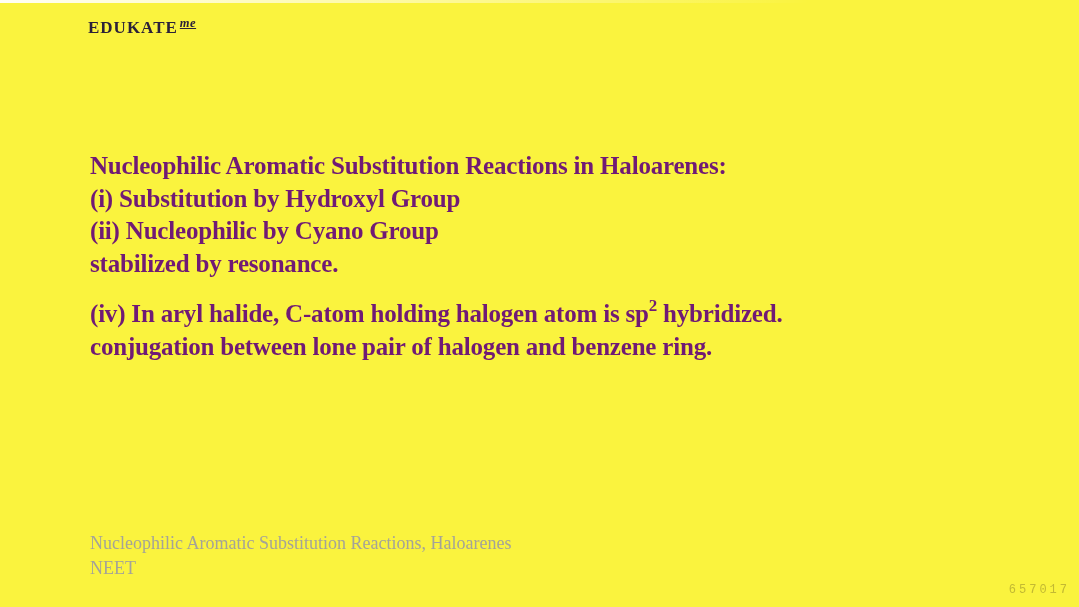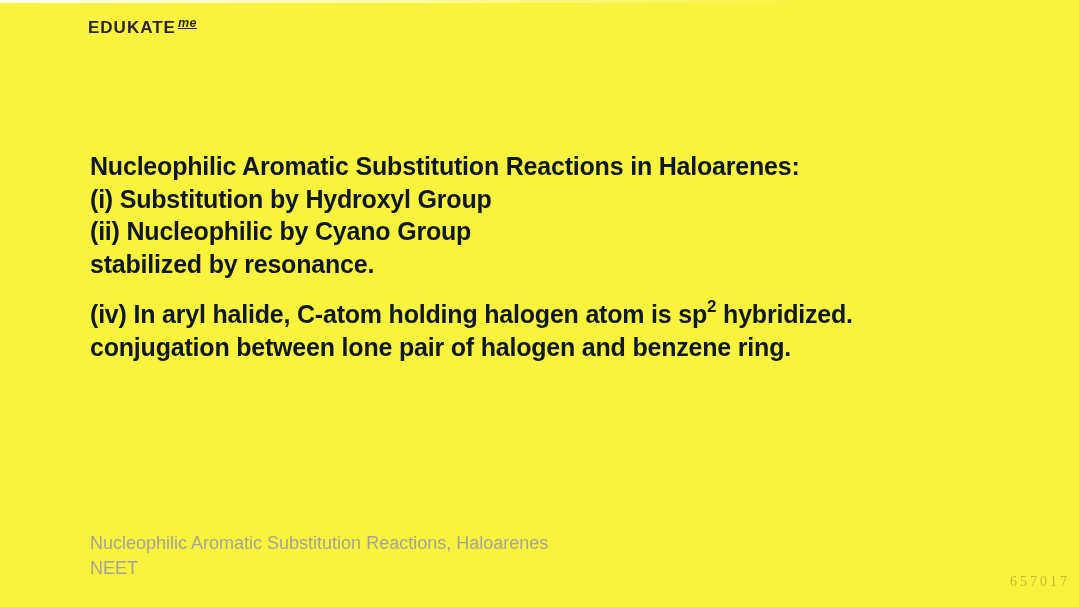--- a/index.html
+++ b/index.html
@@ -1,15 +1,15 @@
 <!DOCTYPE html>
 <html><head>
 <meta charset="utf-8">
 <style>
-  * { margin: 0; padding: 0; box-sizing: border-box; }
+  * { margin: 0; padding: 0; box-sizing: border-box; font-family: Liberation Serif, serif; }
   html, body { width: 1079px; height: 607px; }
   body {
     position: relative;
     width: 1079px;
     height: 607px;
     background: #FAF33E;
     overflow: hidden;
     font-family: "Liberation Sans", sans-serif;
   }
   .top-edge {
@@ -38,21 +38,21 @@
     text-decoration: underline;
     vertical-align: super;
     margin-left: 2px;
     letter-spacing: 0.5px;
   }
   .content {
     position: absolute;
     left: 90px;
     top: 150px;
     width: 960px;
-    color: #0f172a;
+    color: #701a75;
     font-size: 25px;
     font-weight: 700;
     letter-spacing: -0.2px;
   }
   .content .line {
     line-height: 32.5px;
     white-space: nowrap;
   }
   .content .line-iv {
     margin-top: 18px;
@@ -71,23 +71,23 @@
     font-size: 18px;
     font-weight: 400;
   }
   .footer .footer-line {
     line-height: 25px;
     white-space: nowrap;
   }
   .watermark {
     position: absolute;
     right: 9px;
-    bottom: 17px;
-    font-family: Liberation Serif, serif;
-    font-size: 14px;
+    bottom: 10px;
+    font-family: Liberation Mono, monospace;
+    font-size: 12px;
     letter-spacing: 3px;
     color: rgba(140, 128, 40, 0.5);
   }
 </style>
 </head>
 <body>
 
 <div class="top-edge"></div>
 
 <div class="logo">

